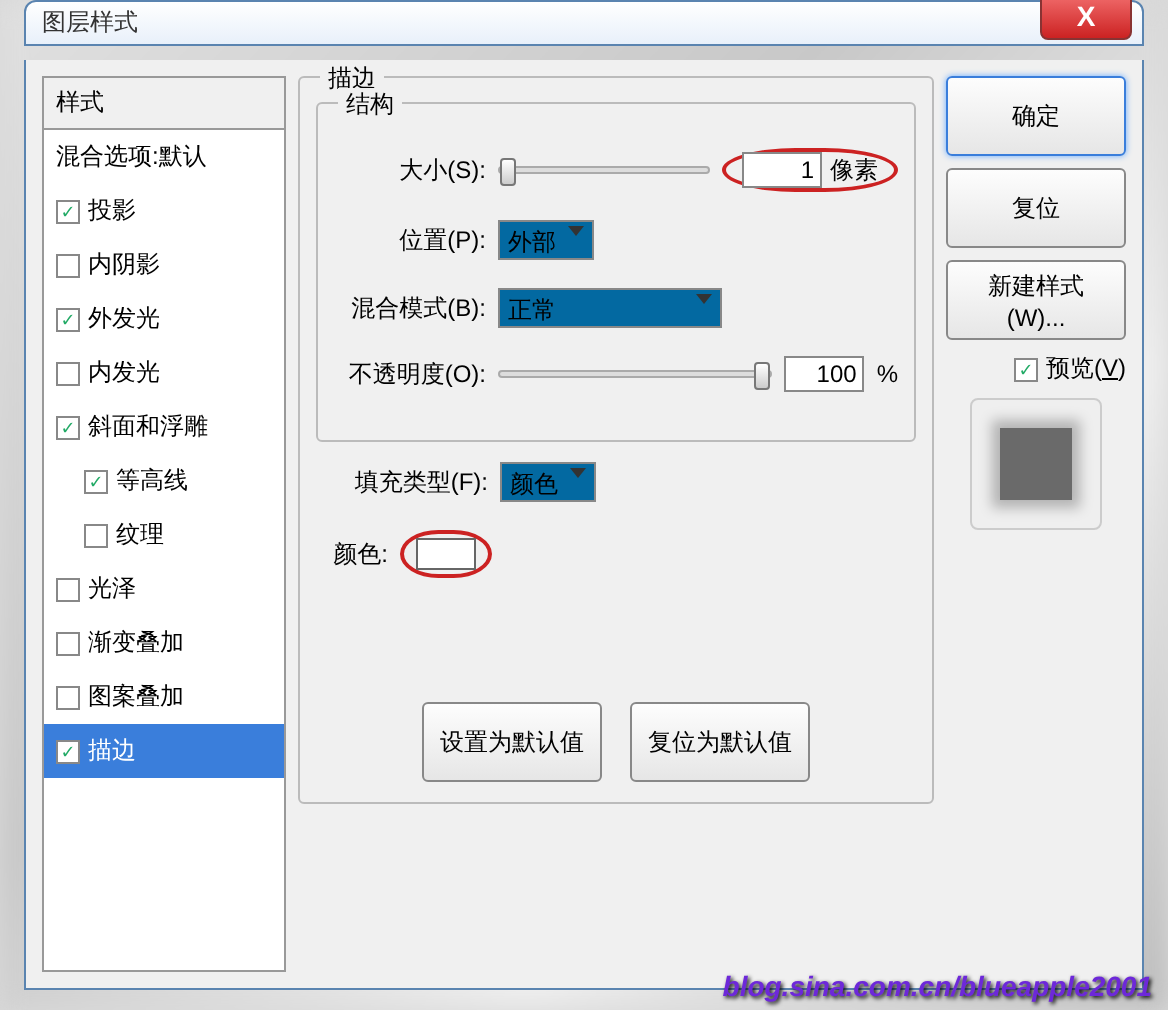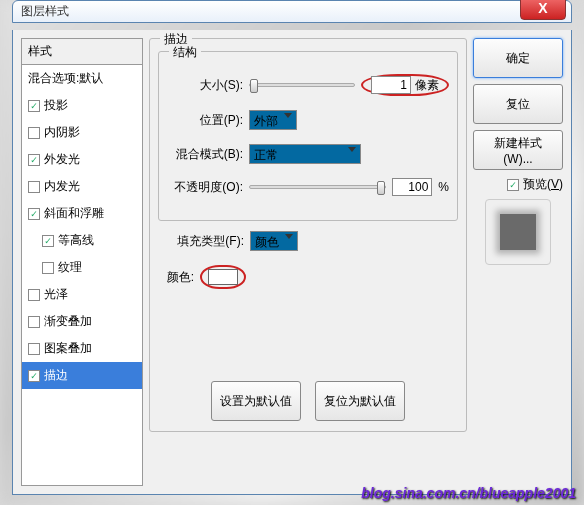--- a/index.html
+++ b/index.html
@@ -154,21 +154,21 @@
         </span>
       </div>
 
       <div class="row">
         <span style="width:36px;text-align:right">颜色:</span>
         <span class="circ" style="padding:2px 6px;">
           <span class="swatch"></span>
         </span>
       </div>
 
-      <div class="btnrow" style="margin-top:92px;">
+      <div class="btnrow" style="margin-top:62px;">
         <button class="btn">设置为默认值</button>
         <button class="btn">复位为默认值</button>
       </div>
     </div>
   </div>
 
   <div class="rightpanel">
     <button class="btn primary">确定</button>
     <button class="btn">复位</button>
     <button class="btn"><span>新建样式(W)...</span></button>

